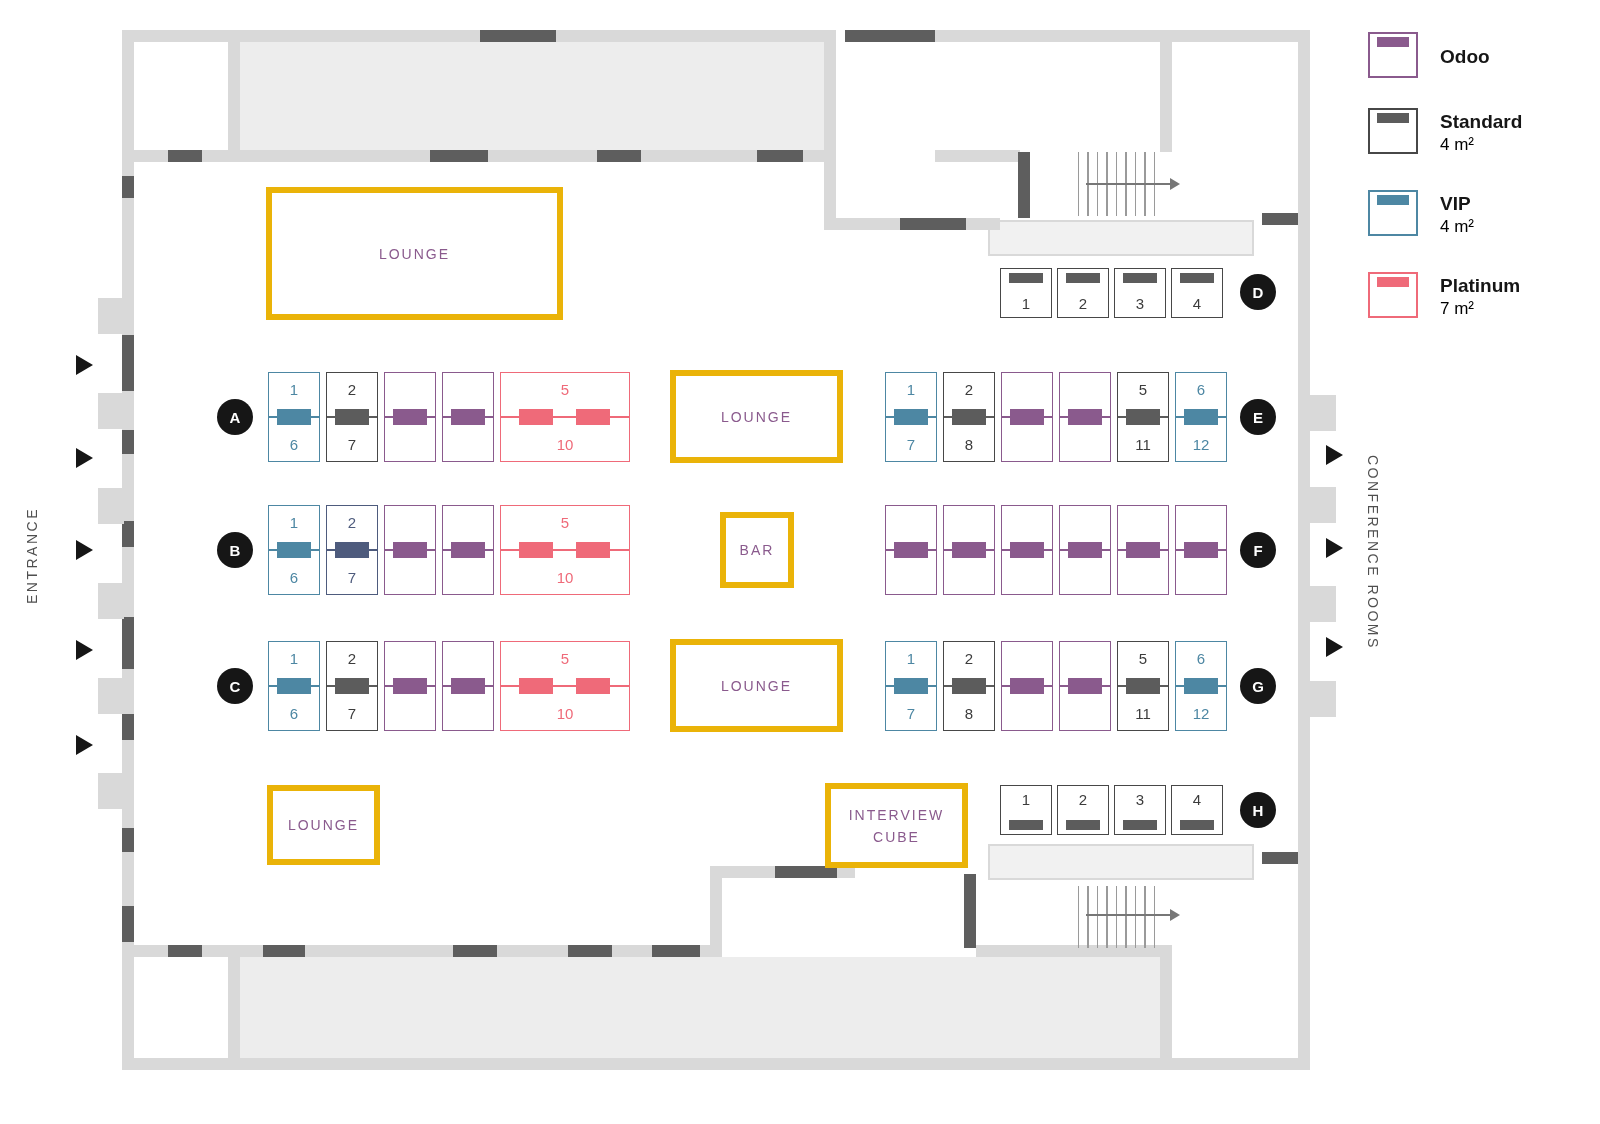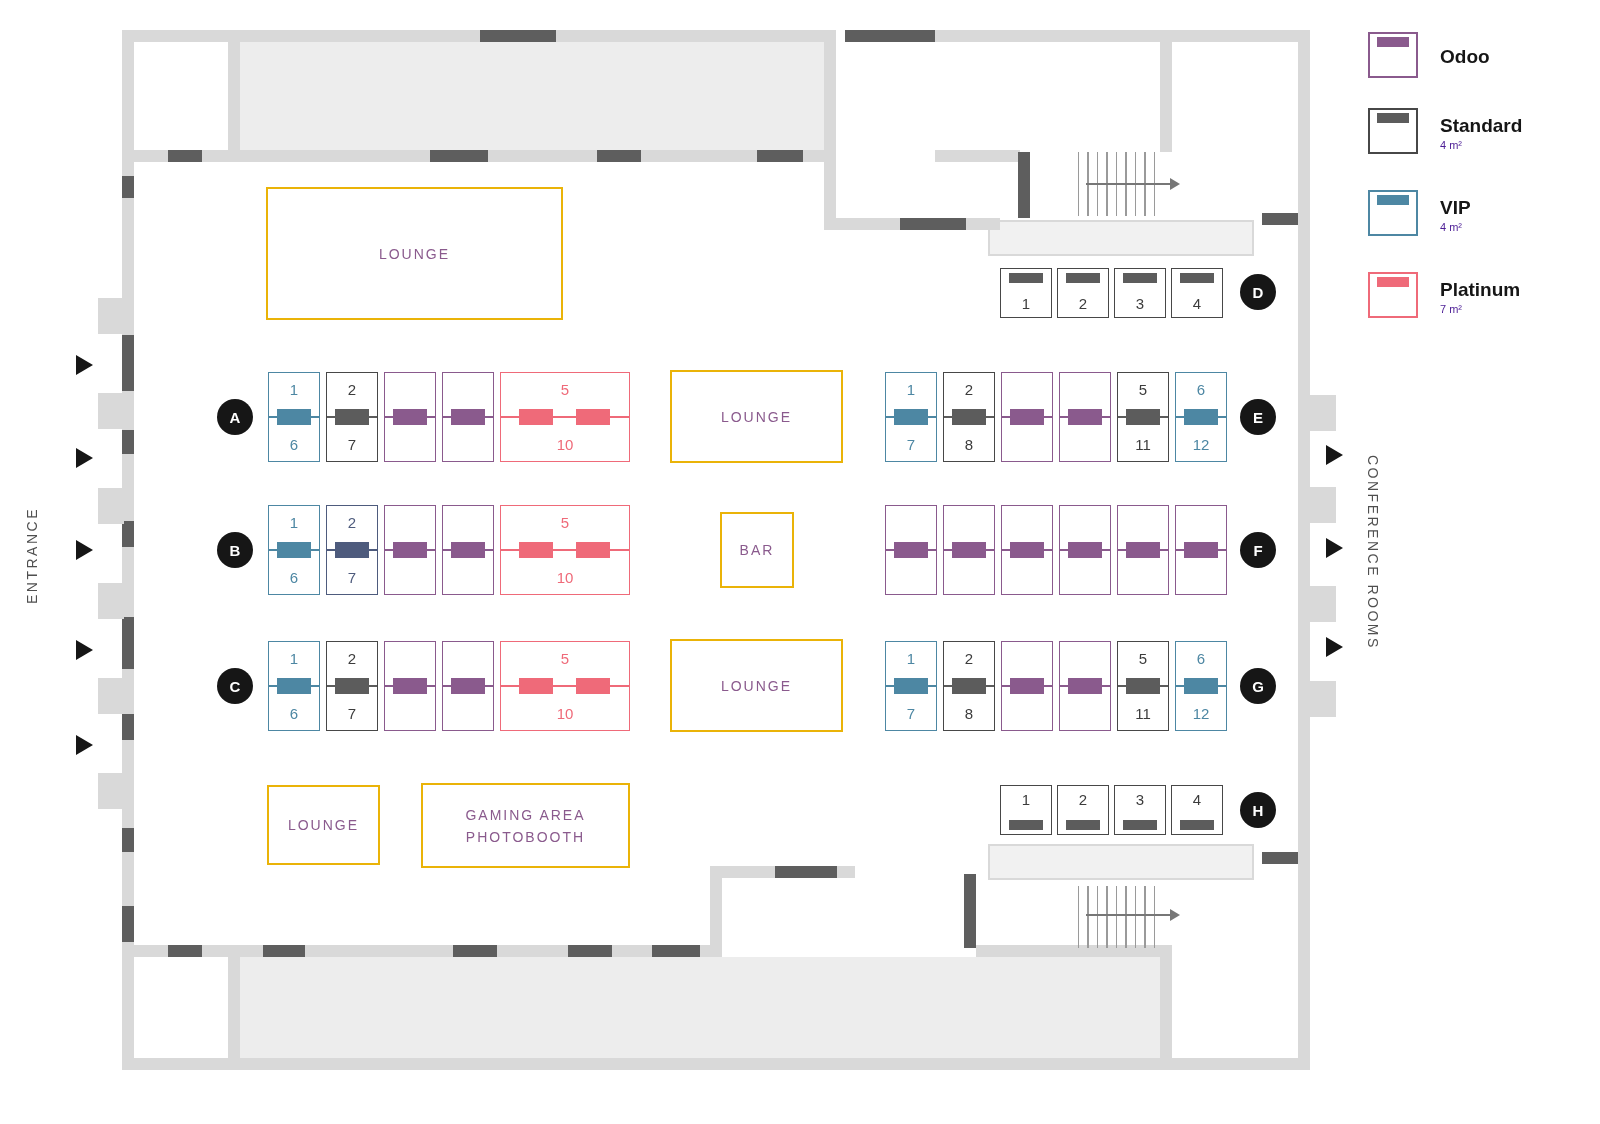--- a/index.html
+++ b/index.html
@@ -46,31 +46,31 @@
   .mini.bar-bottom .bar{bottom:4px;}
   .mini .num{position:absolute;left:0;right:0;text-align:center;}
   .mini.bar-top .num{bottom:5px;}
   .mini.bar-bottom .num{top:5px;}
 
   
   .circ{position:absolute;width:36px;height:36px;border-radius:50%;background:#161616;color:#fff;
         display:flex;align-items:center;justify-content:center;font-size:15px;font-weight:bold;}
 
   
-  .area{position:absolute;border:2px solid #eab308;color:#8a5a8d;box-sizing:border-box;
+  .area{position:absolute;border:6px solid #eab308;color:#8a5a8d;box-sizing:border-box;
         display:flex;flex-direction:column;align-items:center;justify-content:center;
         letter-spacing:2px;font-size:14px;line-height:22px;text-align:center;background:#fff;}
 
   
   .lg-item{position:absolute;left:1368px;height:50px;}
   .lg-icon{position:absolute;left:0;top:0;width:50px;height:46px;border:2px solid;background:#fff;box-sizing:border-box;}
   .lg-icon .ibar{position:absolute;top:3px;left:7px;right:7px;height:10px;}
   .lg-text{position:absolute;left:72px;top:50%;transform:translateY(-50%);white-space:nowrap;}
   .lg-label{font-size:19px;font-weight:bold;color:#161616;}
-  .lg-size{font-size:11px;color:#4c1d95;margin-top:2px;}
+  .lg-size{font-size:17px;color:#000000;margin-top:2px;}
   .c-odoo{border-color:#8a5a8d;} .c-odoo .ibar{background:#8a5a8d;}
   .c-standard{border-color:#474747;} .c-standard .ibar{background:#5c5c5c;}
   .c-vip{border-color:#4d87a3;} .c-vip .ibar{background:#4d87a3;}
   .c-platinum{border-color:#ef6a79;} .c-platinum .ibar{background:#ef6a79;}
 
   
   .vtext{position:absolute;color:#4f4f4f;font-size:14px;letter-spacing:2.5px;}
   .entrance{left:24px;top:450px;height:210px;writing-mode:vertical-rl;transform:rotate(180deg);text-align:center;}
   .conference{left:1360px;top:432px;height:240px;writing-mode:vertical-lr;line-height:26px;text-align:center;}
   .arr{position:absolute;width:0;height:0;border-left:17px solid #161616;border-top:10px solid transparent;border-bottom:10px solid transparent;}
@@ -167,23 +167,23 @@
   </div>
   <div class="area" style="left:720px;top:512px;width:74px;height:76px">
     <span>BAR</span>
   </div>
   <div class="area" style="left:670px;top:639px;width:173px;height:93px">
     <span>LOUNGE</span>
   </div>
   <div class="area" style="left:267px;top:785px;width:113px;height:80px">
     <span>LOUNGE</span>
   </div>
-  <div class="area" style="left:421px;top:783px;width:209px;height:85px">
-    <span>GAMING AREA</span>
-    <span>PHOTOBOOTH</span>
+  <div class="area" style="left:825px;top:783px;width:143px;height:85px">
+    <span>INTERVIEW</span>
+    <span>CUBE</span>
   </div>
 
   <div class="circ" style="left:217px;top:399px">A</div>
   <div class="booth vip" style="left:268px;top:372px">
     <span class="line"></span>
       <span class="bar"></span>
     <span class="bn top">1</span>
     <span class="bn bottom">6</span>
   </div>
   <div class="booth standard" style="left:326px;top:372px">

